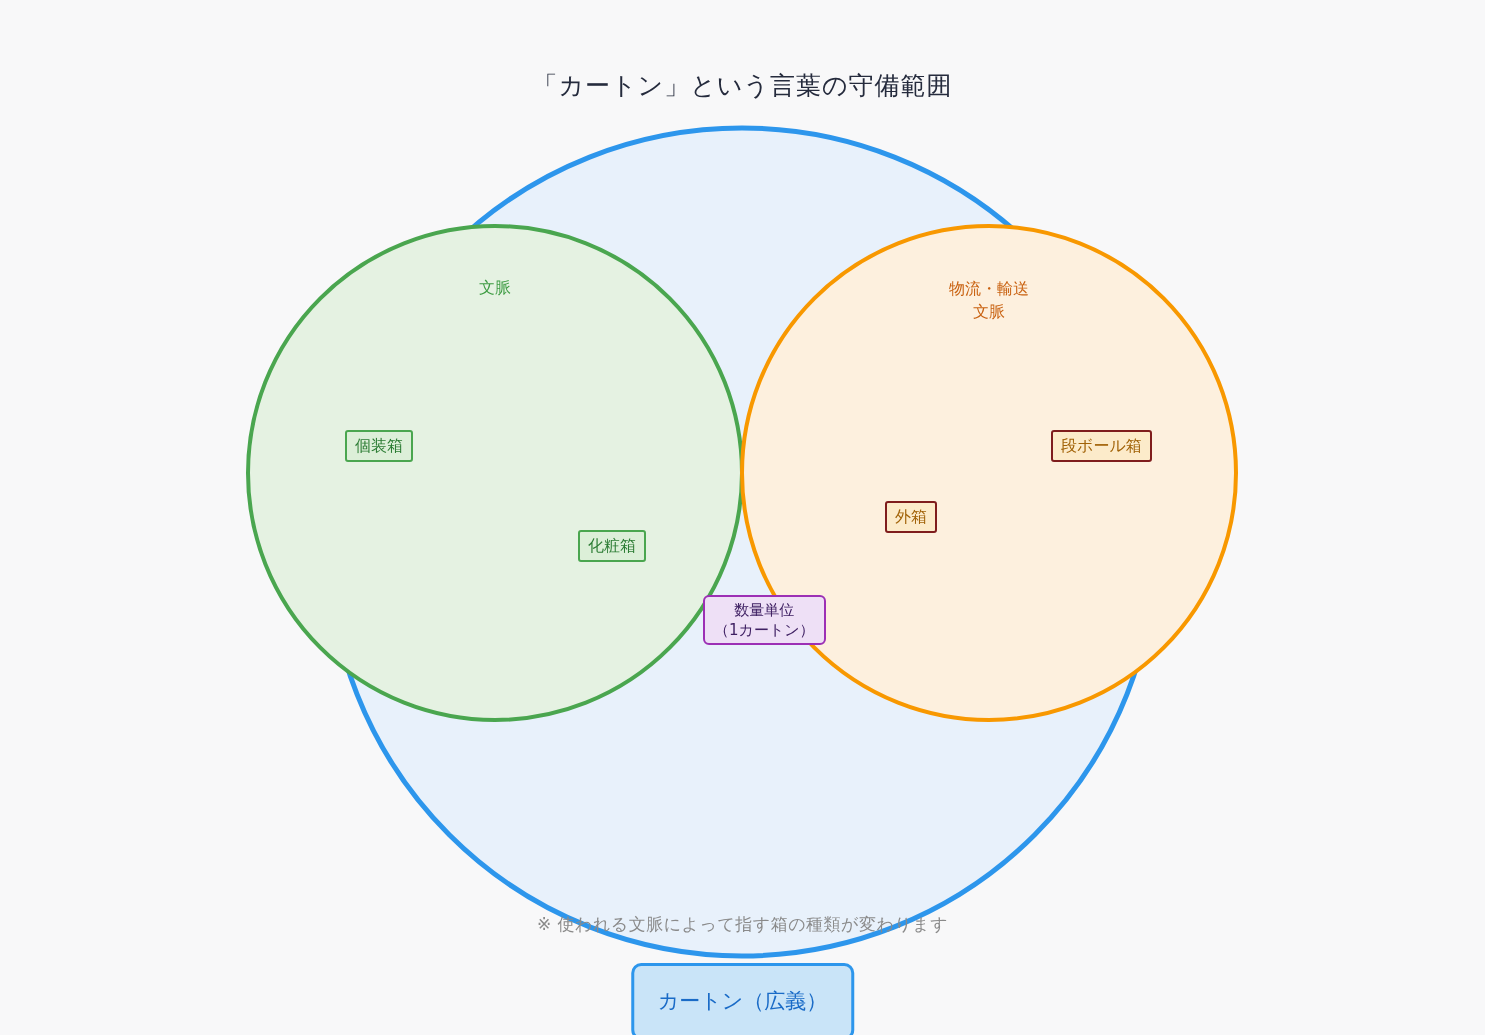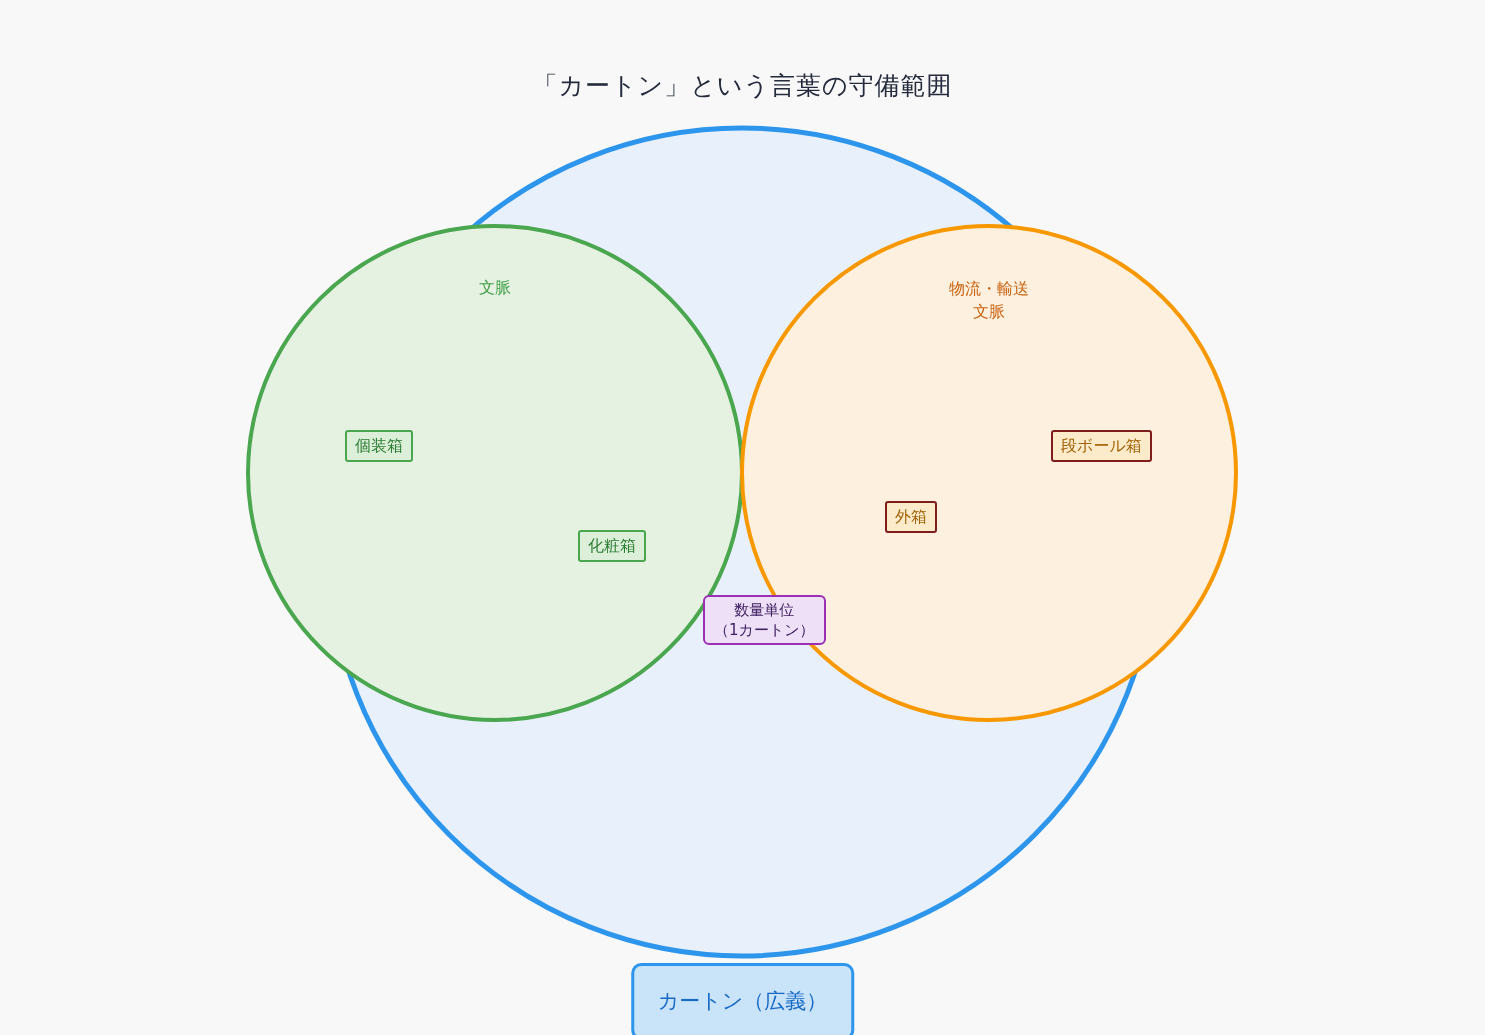--- a/index.html
+++ b/index.html
@@ -133,16 +133,17 @@
 
   <div class="node-box orange node-danboru">段ボール箱</div>
 
   <div class="node-box orange node-sotobako">外箱</div>
 
   <div class="node-quantity">
     <div>数量単位</div>
     <div>（1カートン）</div>
   </div>
 
+  <div class="footnote">※ 使われる文脈によって指す箱の種類が変わります</div>
 
   <div class="outer-label-box">カートン（広義）</div>
 
 </div>
 
 </body></html>

